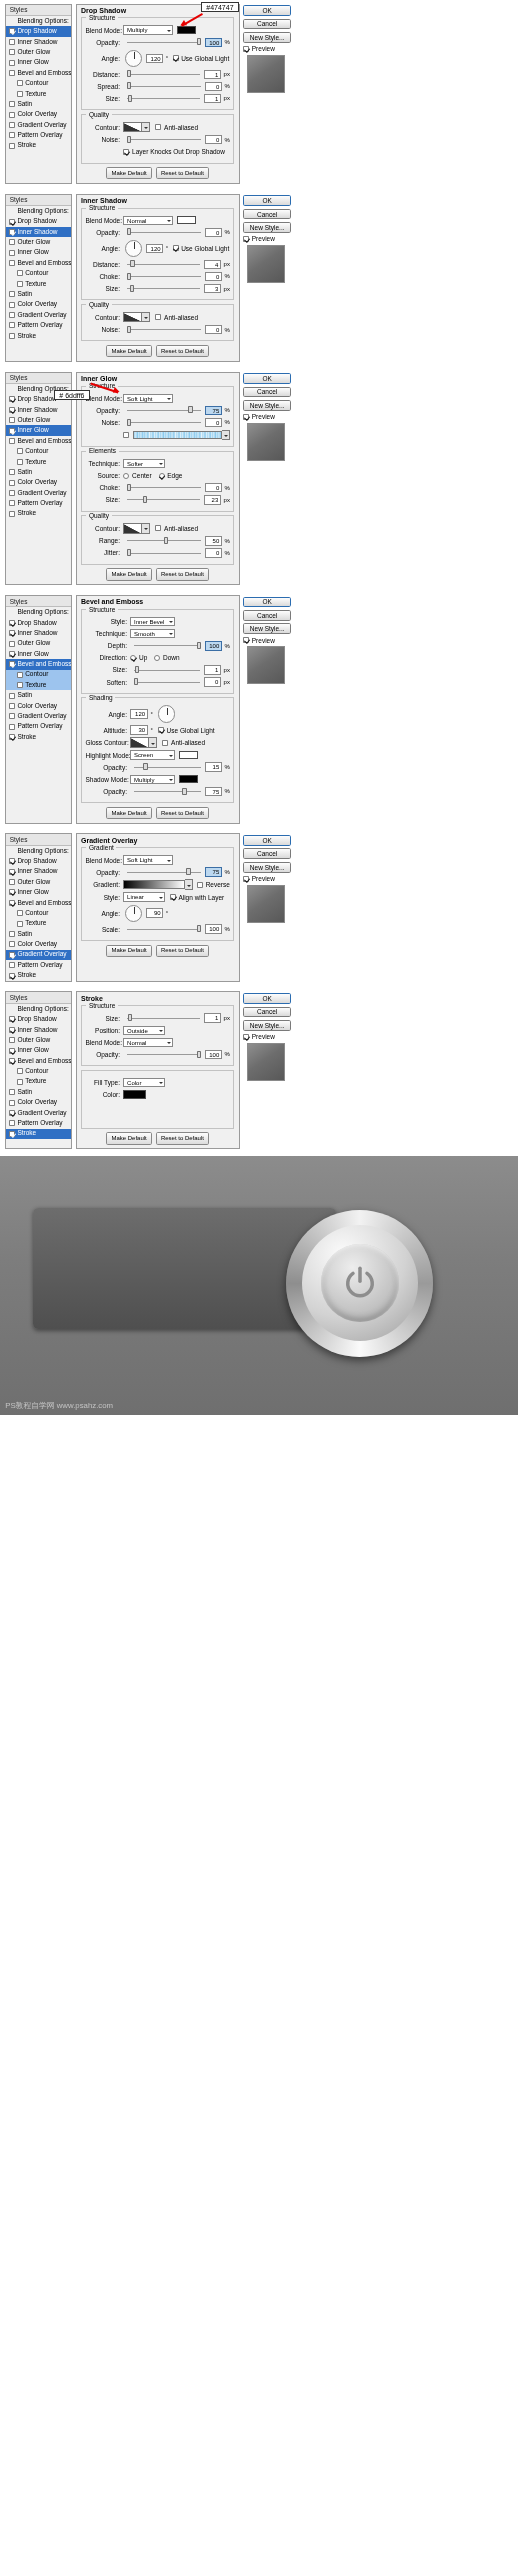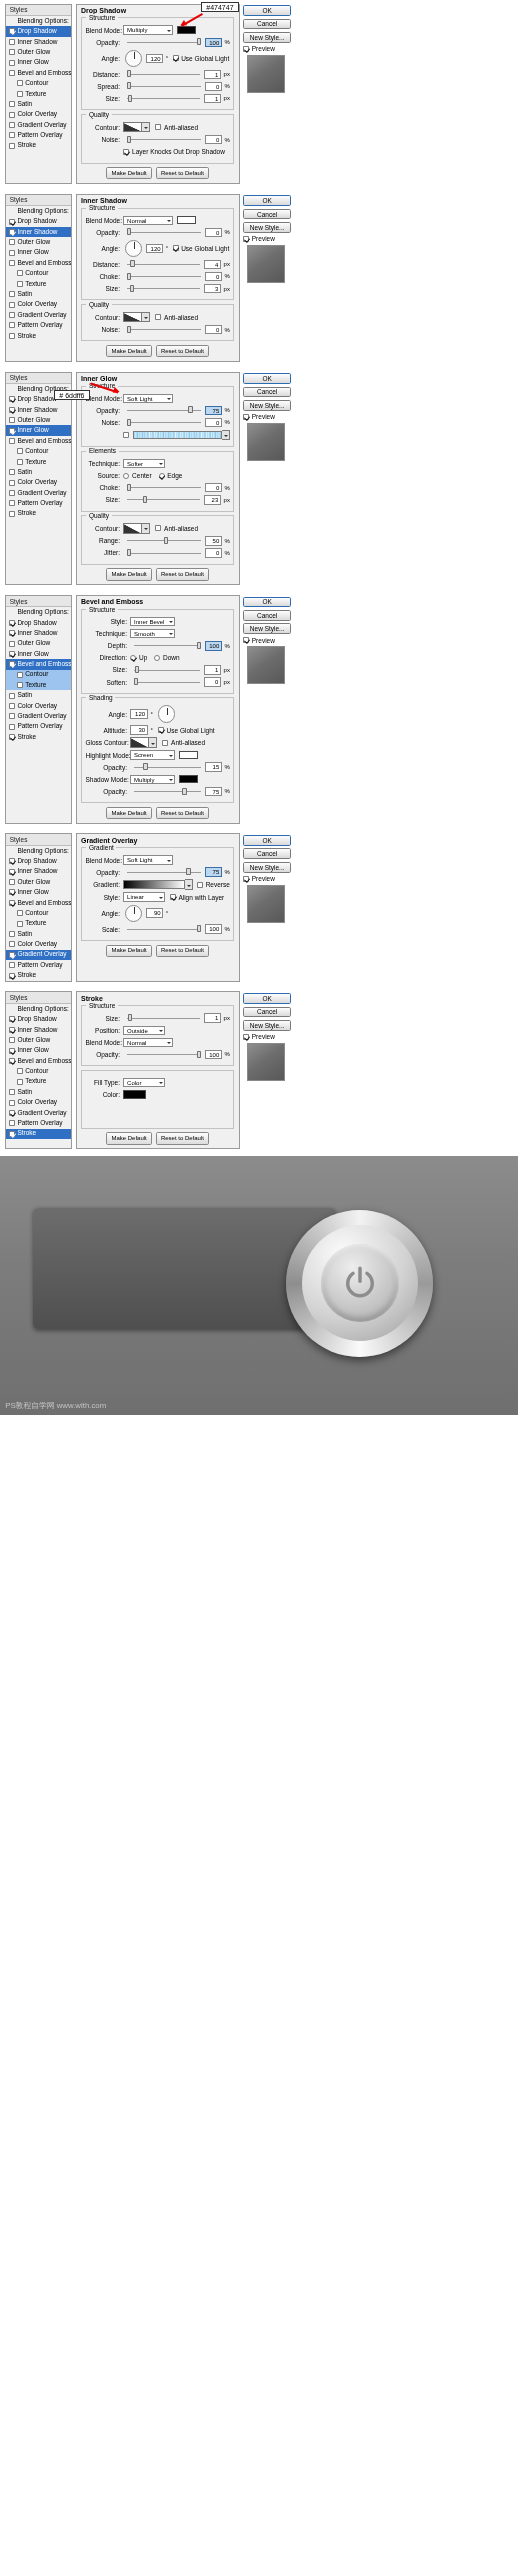--- a/index.html
+++ b/index.html
@@ -1293,15 +1293,15 @@
   <div class="knob-outer">
     <div class="knob-mid">
       <div class="knob-in">
         <svg class="power-glyph" viewBox="0 0 40 40">
           <path d="M12 9 A14 14 0 1 0 28 9" fill="none" stroke="#8d8d8d" stroke-width="4" stroke-linecap="round"></path>
           <line x1="20" y1="3" x2="20" y2="18" stroke="#8d8d8d" stroke-width="4" stroke-linecap="round"></line>
         </svg>
       </div>
     </div>
   </div>
-  <div class="watermark">PS教程自学网  www.with.com</div>
+  <div class="watermark">PS教程自学网  www.psahz.com</div>
 </div>
 
 
 </body></html>

